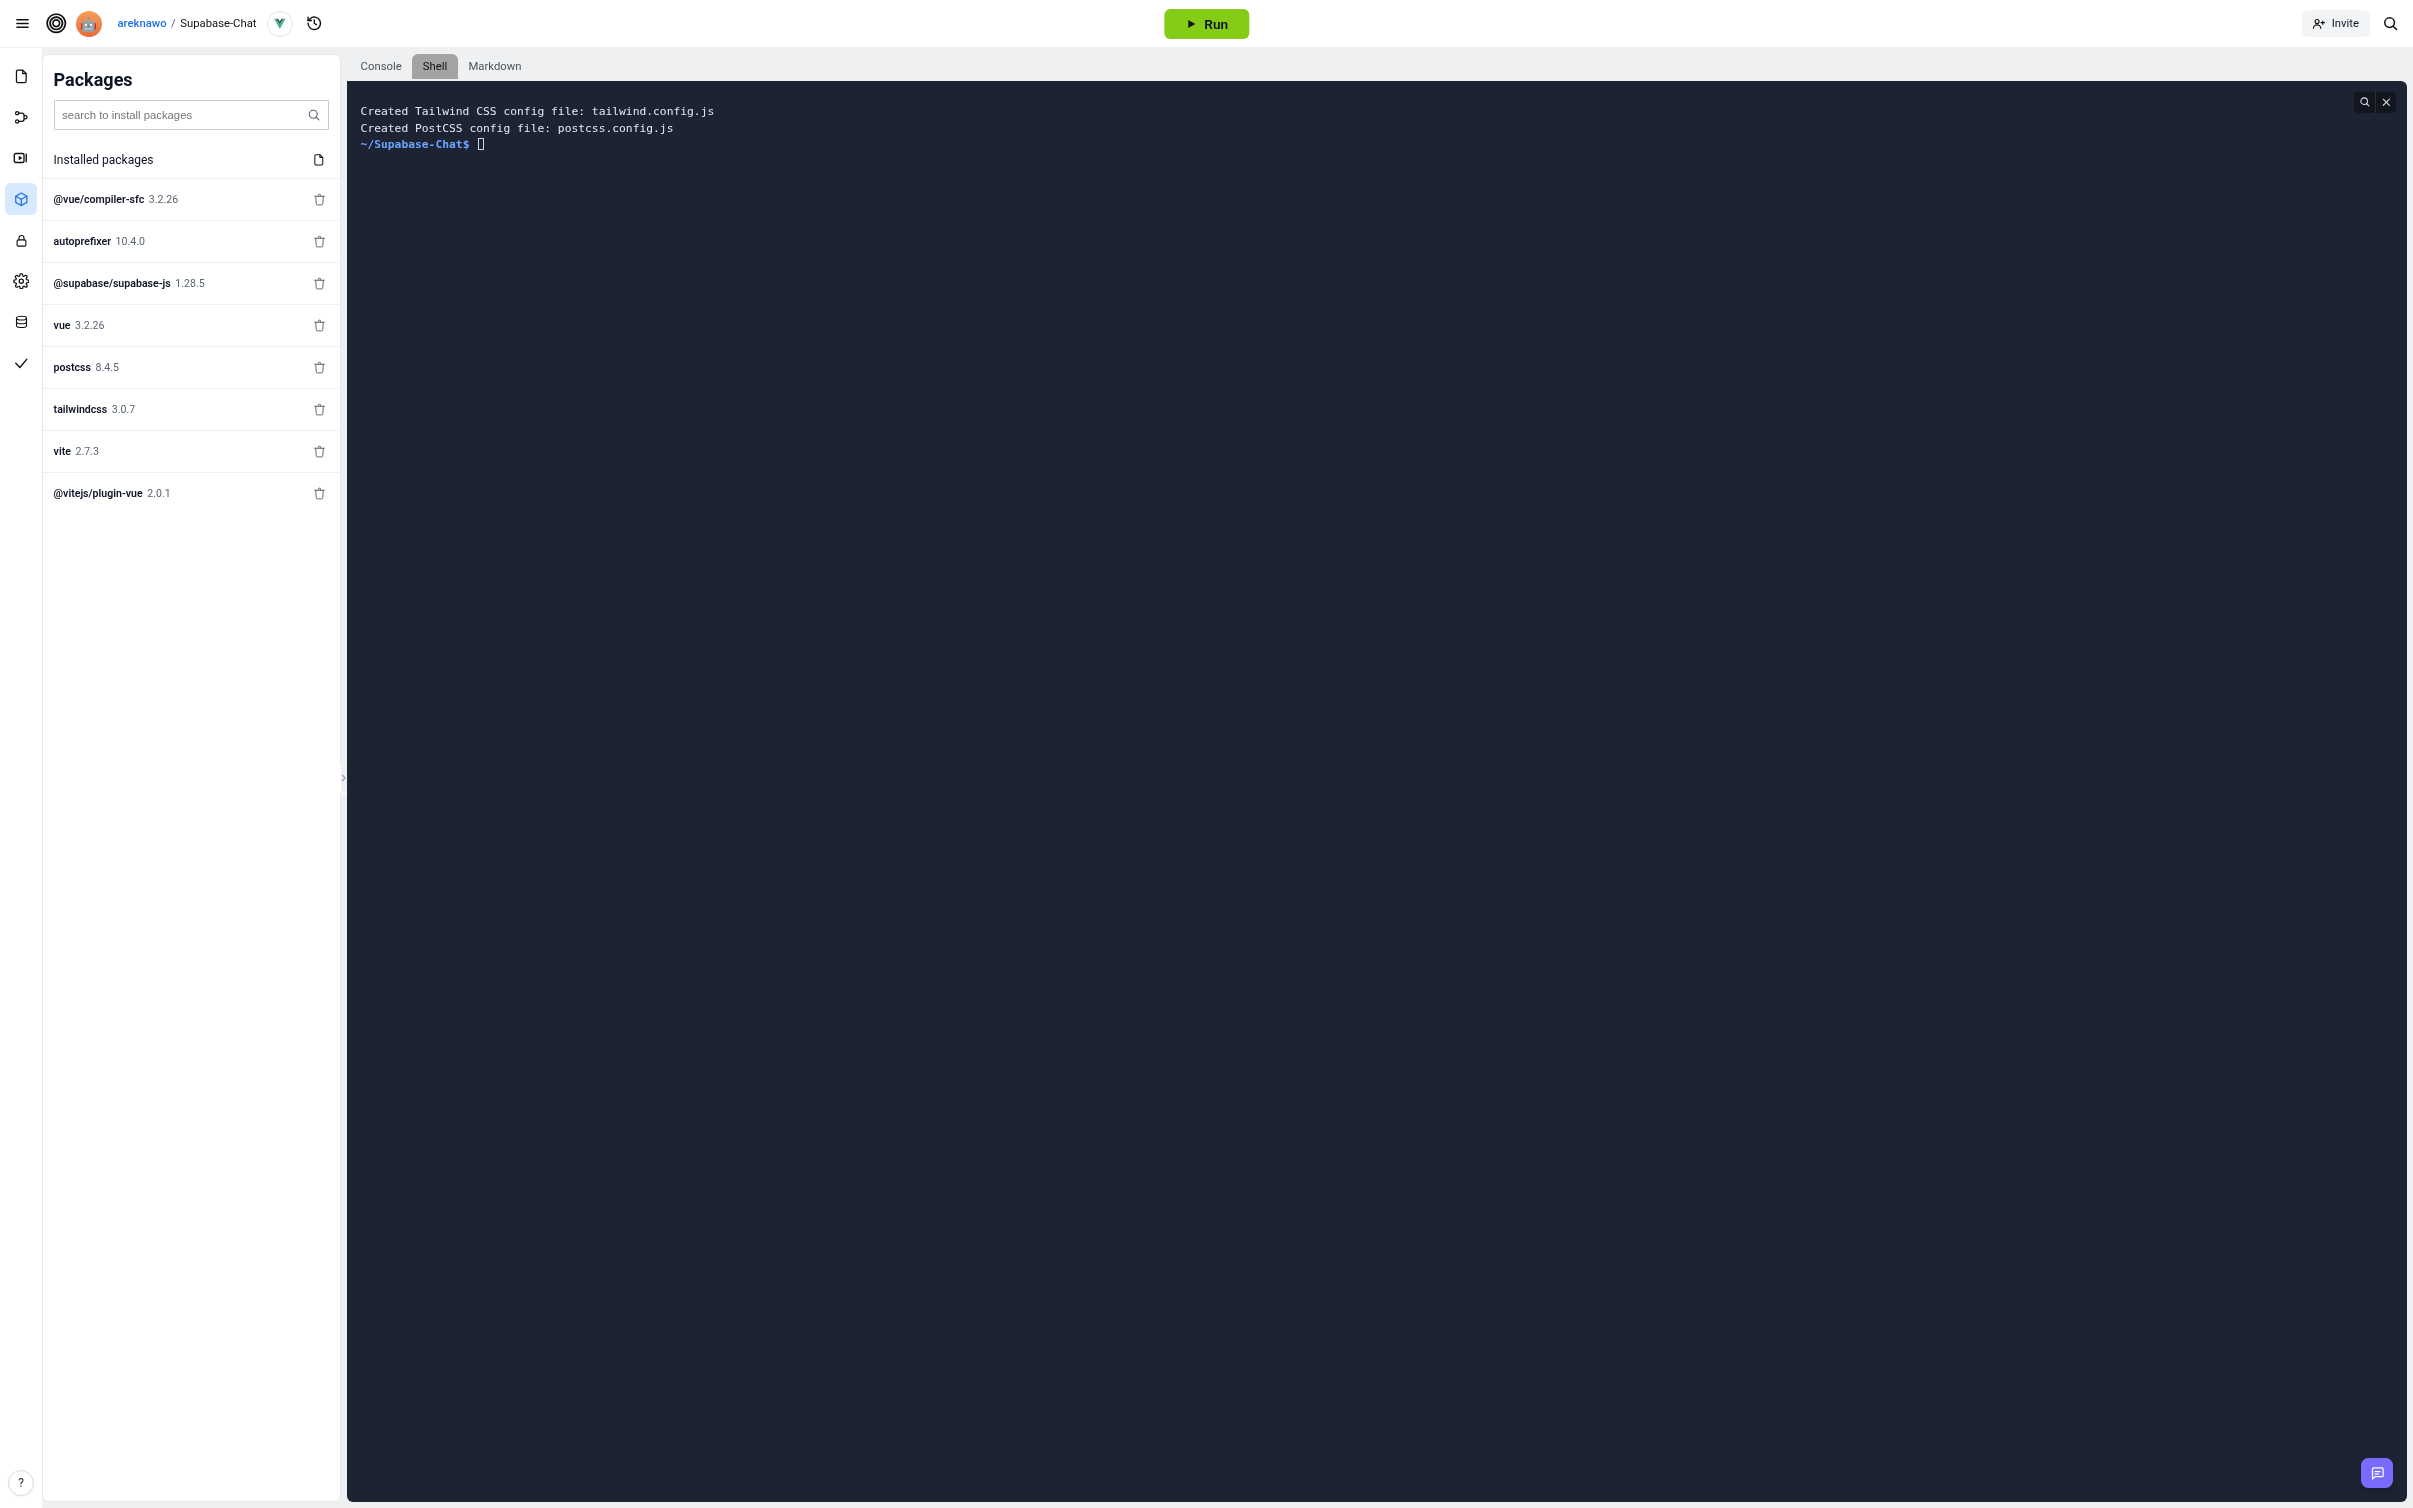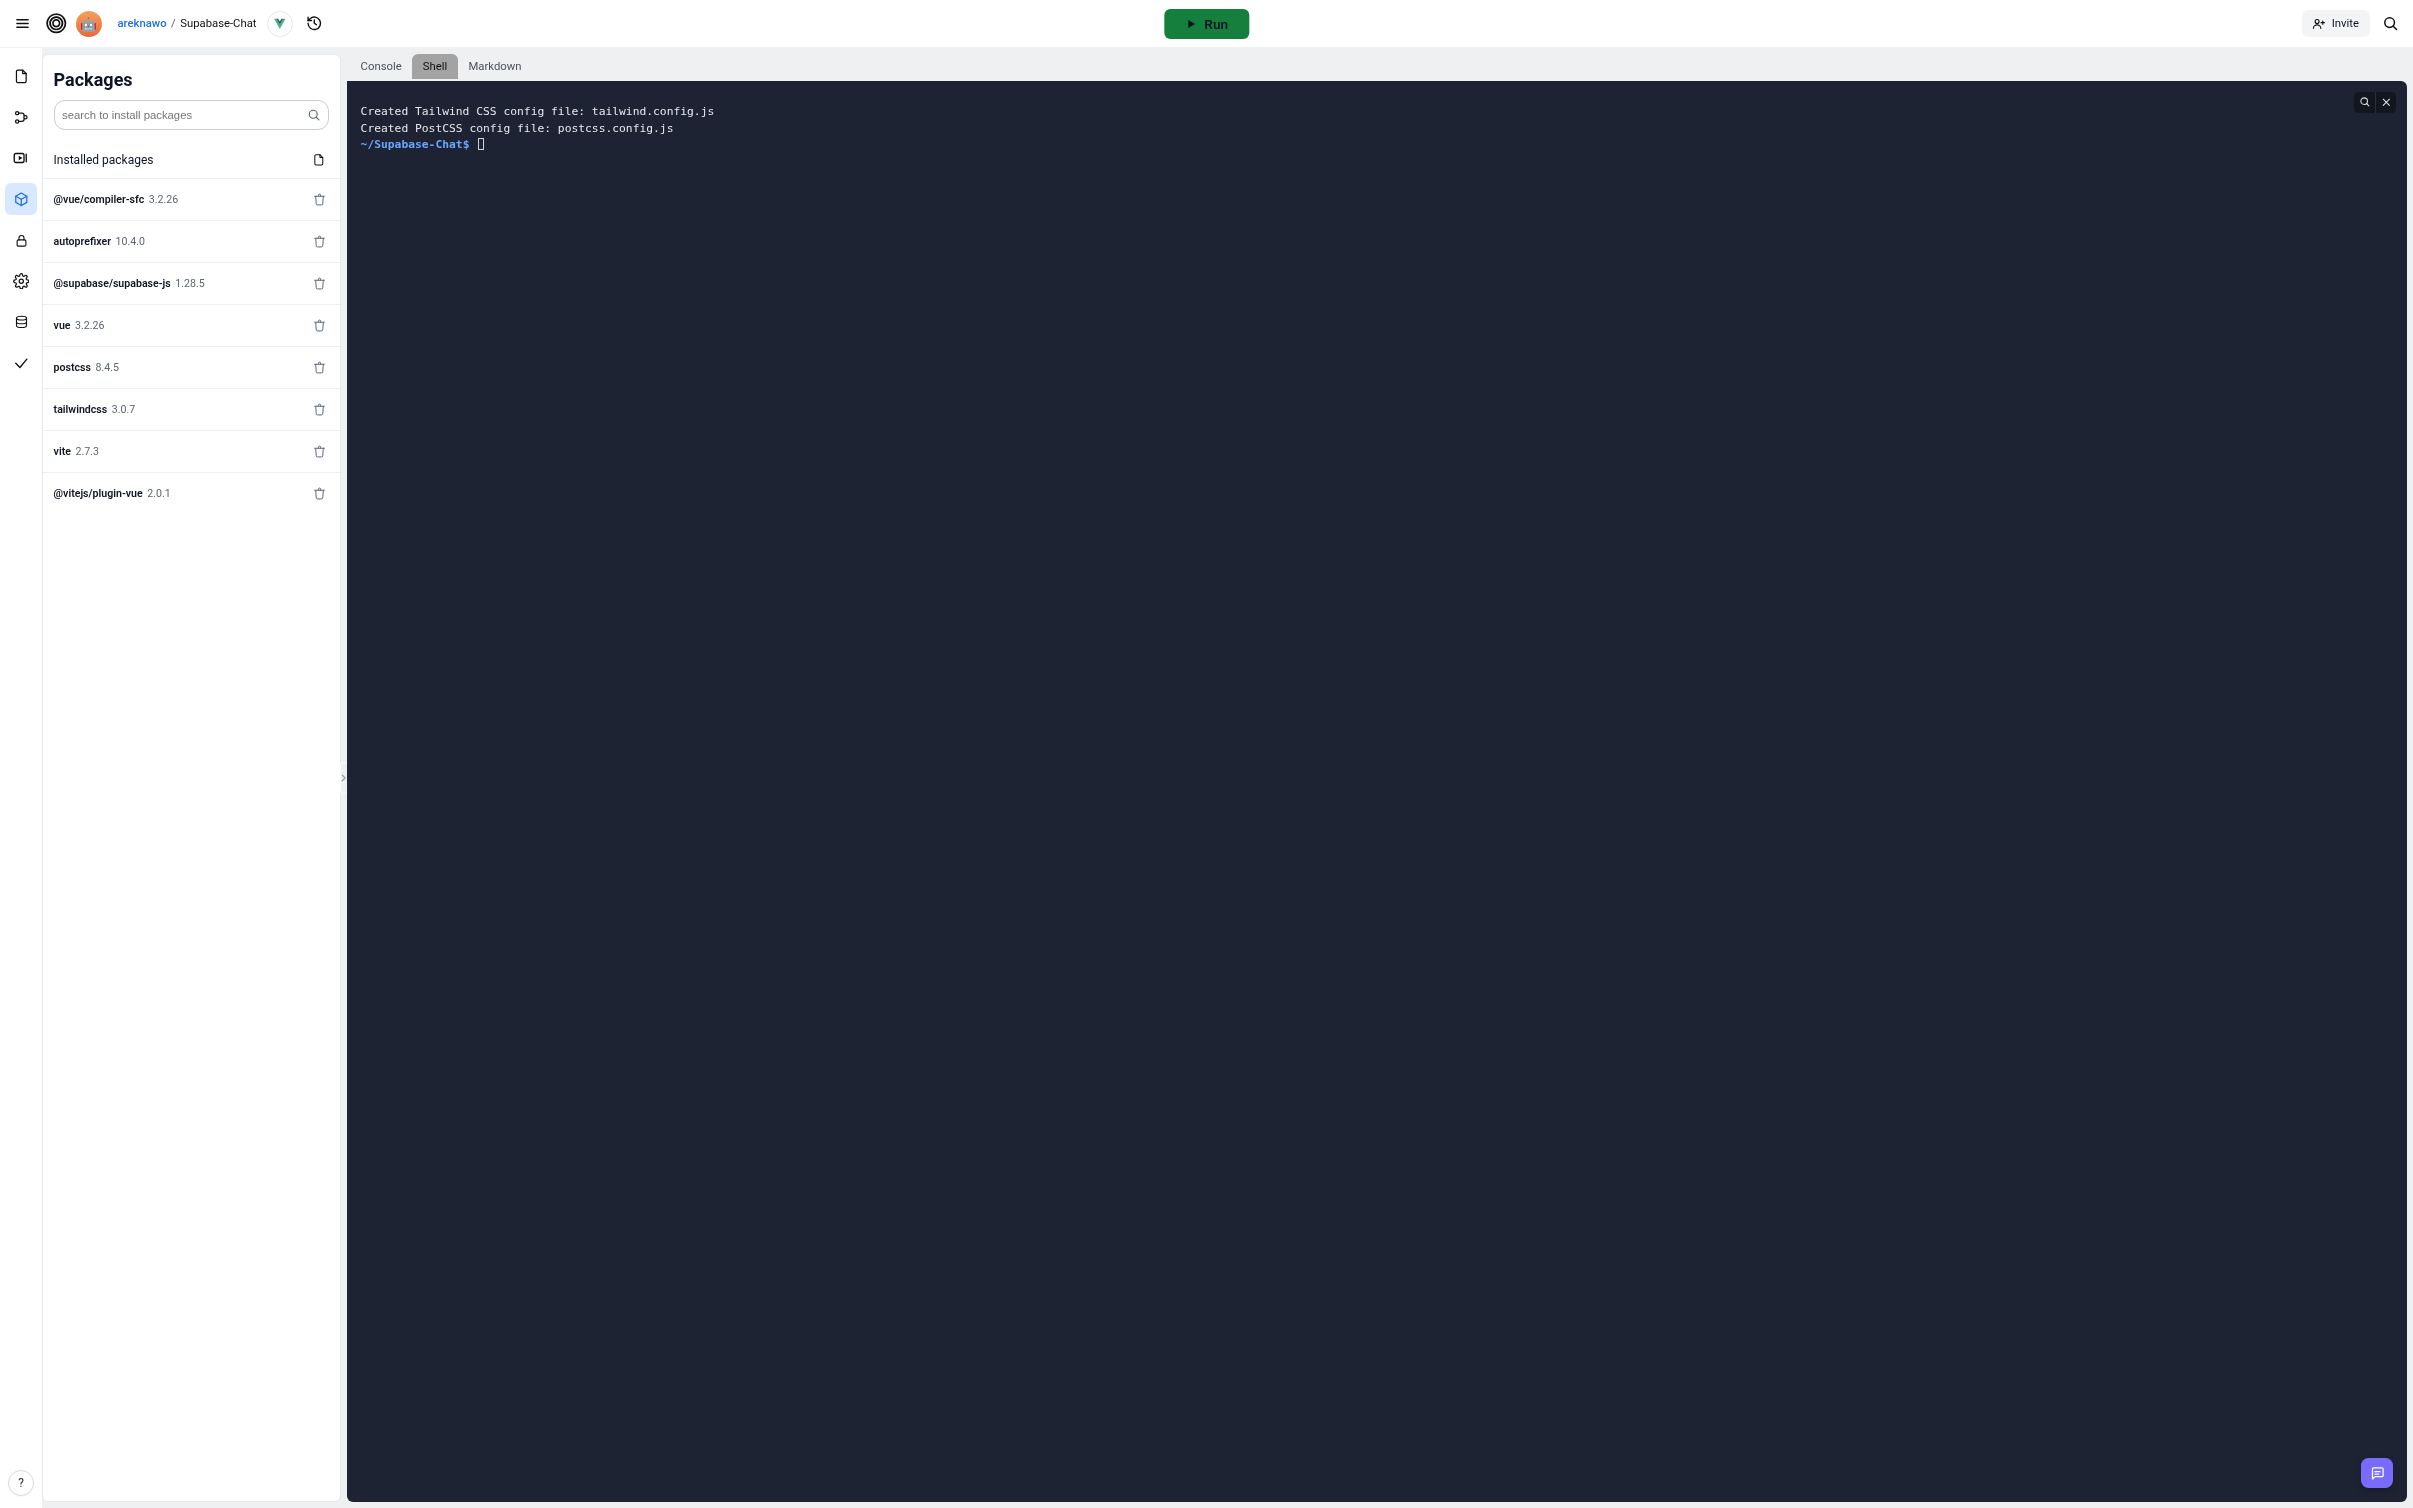--- a/index.html
+++ b/index.html
@@ -41,21 +41,21 @@
   .breadcrumb .slash { color:#5b6573;}
   .breadcrumb .proj { color:#111;}
   .tech-badge {
     width:26px;height:26px;border-radius:50%;
     border:0.8px solid #e5e7ea;display:flex;align-items:center;justify-content:center;
     margin-left:4.5px;
   }
   .run-btn {
     position:absolute; left:50%; transform:translateX(-50%);
     height:30px; padding:0 21px;
-    background:#15803d; border-radius:6px;
+    background:#84cc16; border-radius:6px;
     display:flex;align-items:center;gap:7.5px;
     font-size:13.6px; font-weight:600; color:#0e1525;
     cursor:pointer;
   }
   .header-right { margin-left:auto; display:flex; align-items:center; gap:6px;}
   .invite-btn {
     height:27px;padding:0 10.6px;border-radius:6px;background:#f3f4f6;
     display:flex;align-items:center;gap:6px;font-size:11.3px;cursor:pointer;
   }
 
@@ -94,21 +94,21 @@
     border:0.8px solid #e5e7ea;
     display:flex;flex-direction:column;
     position:relative;
   }
   .panel-header {
     padding:13.6px 10.6px 7.5px 10.6px;
   }
   .panel-title { font-size:18px; font-weight:700; margin-bottom:10.6px;}
   .search {
     display:flex;align-items:center;
-    border:0.8px solid #c8ccd2;border-radius:11px;
+    border:0.8px solid #c8ccd2;border-radius:1px;
     height:30px;padding:0 7.5px;
   }
   .search input {
     flex:1;border:0;outline:0;font-size:11.3px;background:transparent;
   }
   .installed-row {
     display:flex;align-items:center;justify-content:space-between;
     padding:12px 10.6px 7.5px 10.6px;
   }
   .installed-row h3 { font-size:12px;font-weight:400;}

